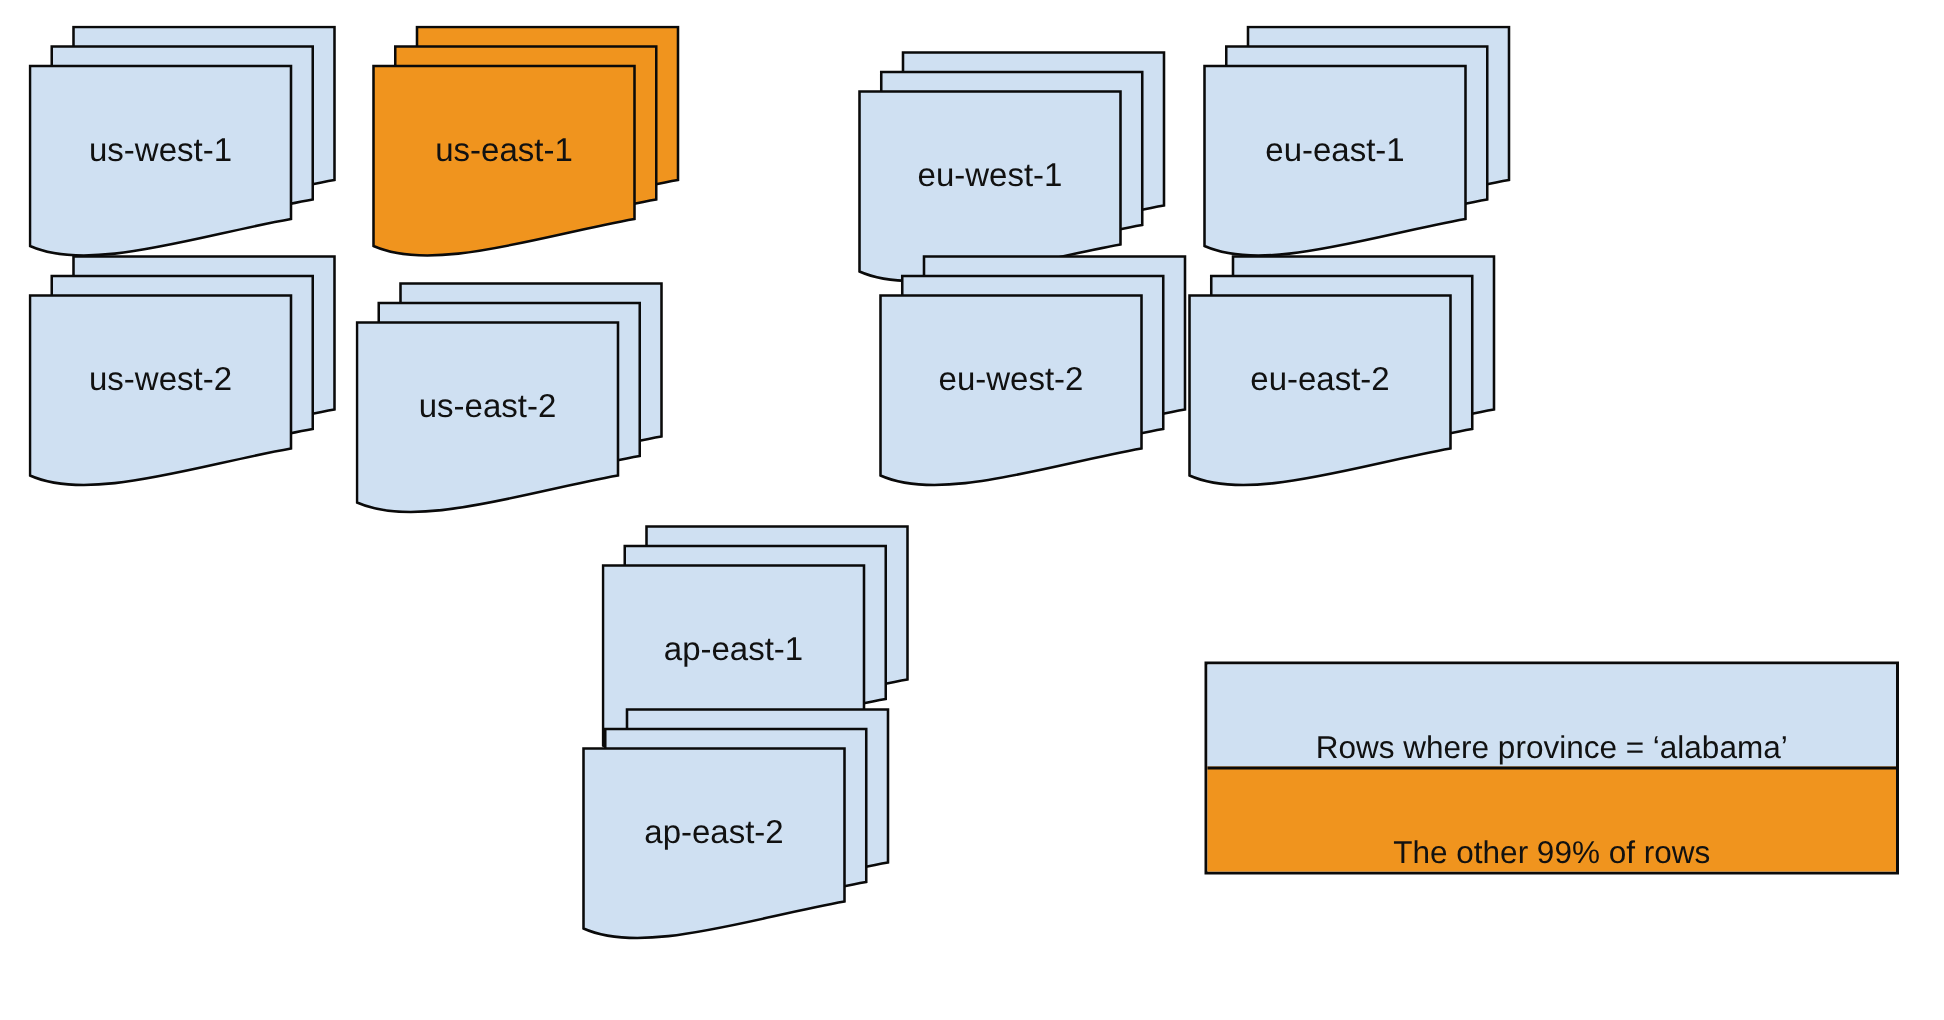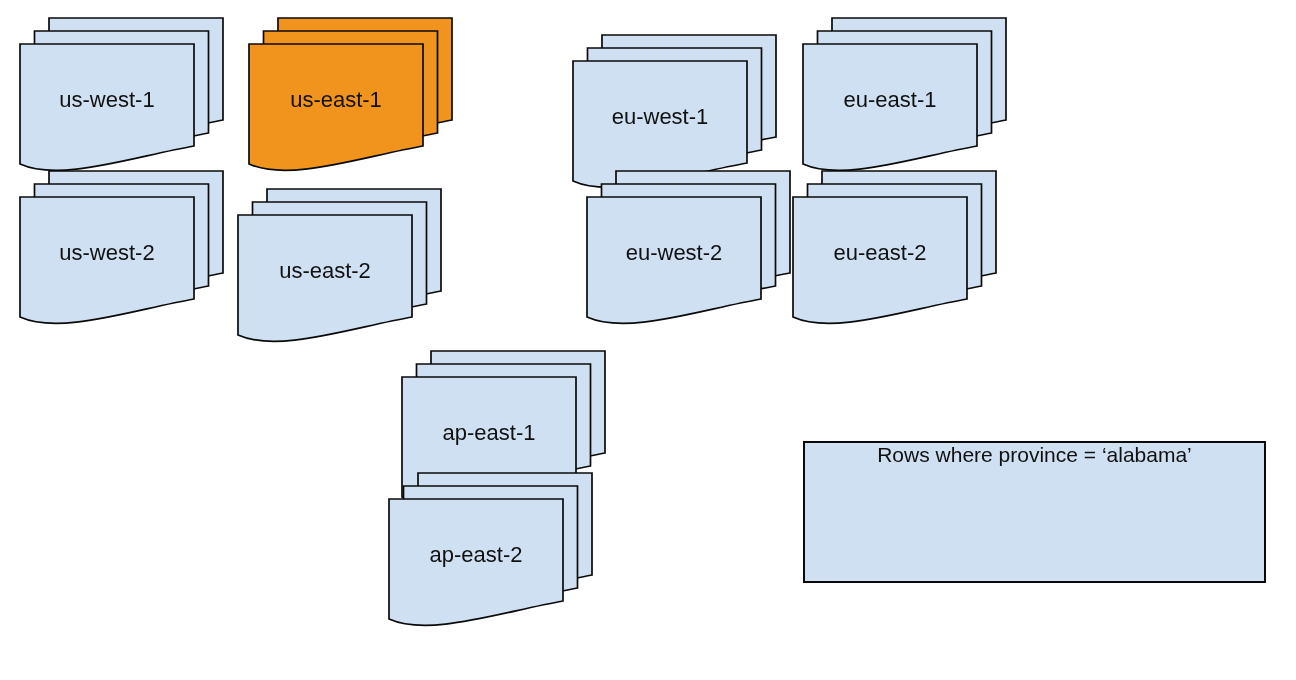--- a/index.html
+++ b/index.html
@@ -52,21 +52,21 @@
     width: 463px;
     height: 142px;
     box-sizing: border-box;
     border: 2px solid var(--stroke, #000000);
     display: flex;
     flex-direction: column;
   }
   .legend-row {
     flex: 1;
     display: flex;
-    align-items: flex-start;
+    align-items: flex-end;
     justify-content: center;
     font-size: 21px;
     color: var(--text, #111111);
     box-sizing: border-box;
   }
   .legend-row.blue { background: var(--doc-blue, #cfe0f2); }
   .legend-row.orange {
     background: var(--doc-orange, #f0941e);
     border-top: 2px solid var(--stroke, #000000);
   }
@@ -173,13 +173,16 @@
     <use href="#doc-shape" class="doc" transform="translate(15.5,14)"></use>
     <use href="#doc-shape" class="doc" transform="translate(1,27)"></use>
     <text class="doc-label" x="88" y="90">ap-east-2</text>
   </svg>
 </div>
 
 <div class="legend">
   <div class="legend-row blue">
     <span>Rows where province = ‘alabama’</span>
   </div>
+  <div class="legend-row orange">
+    <span>The other 99% of rows</span>
+  </div>
 </div>
 
 </body></html>

